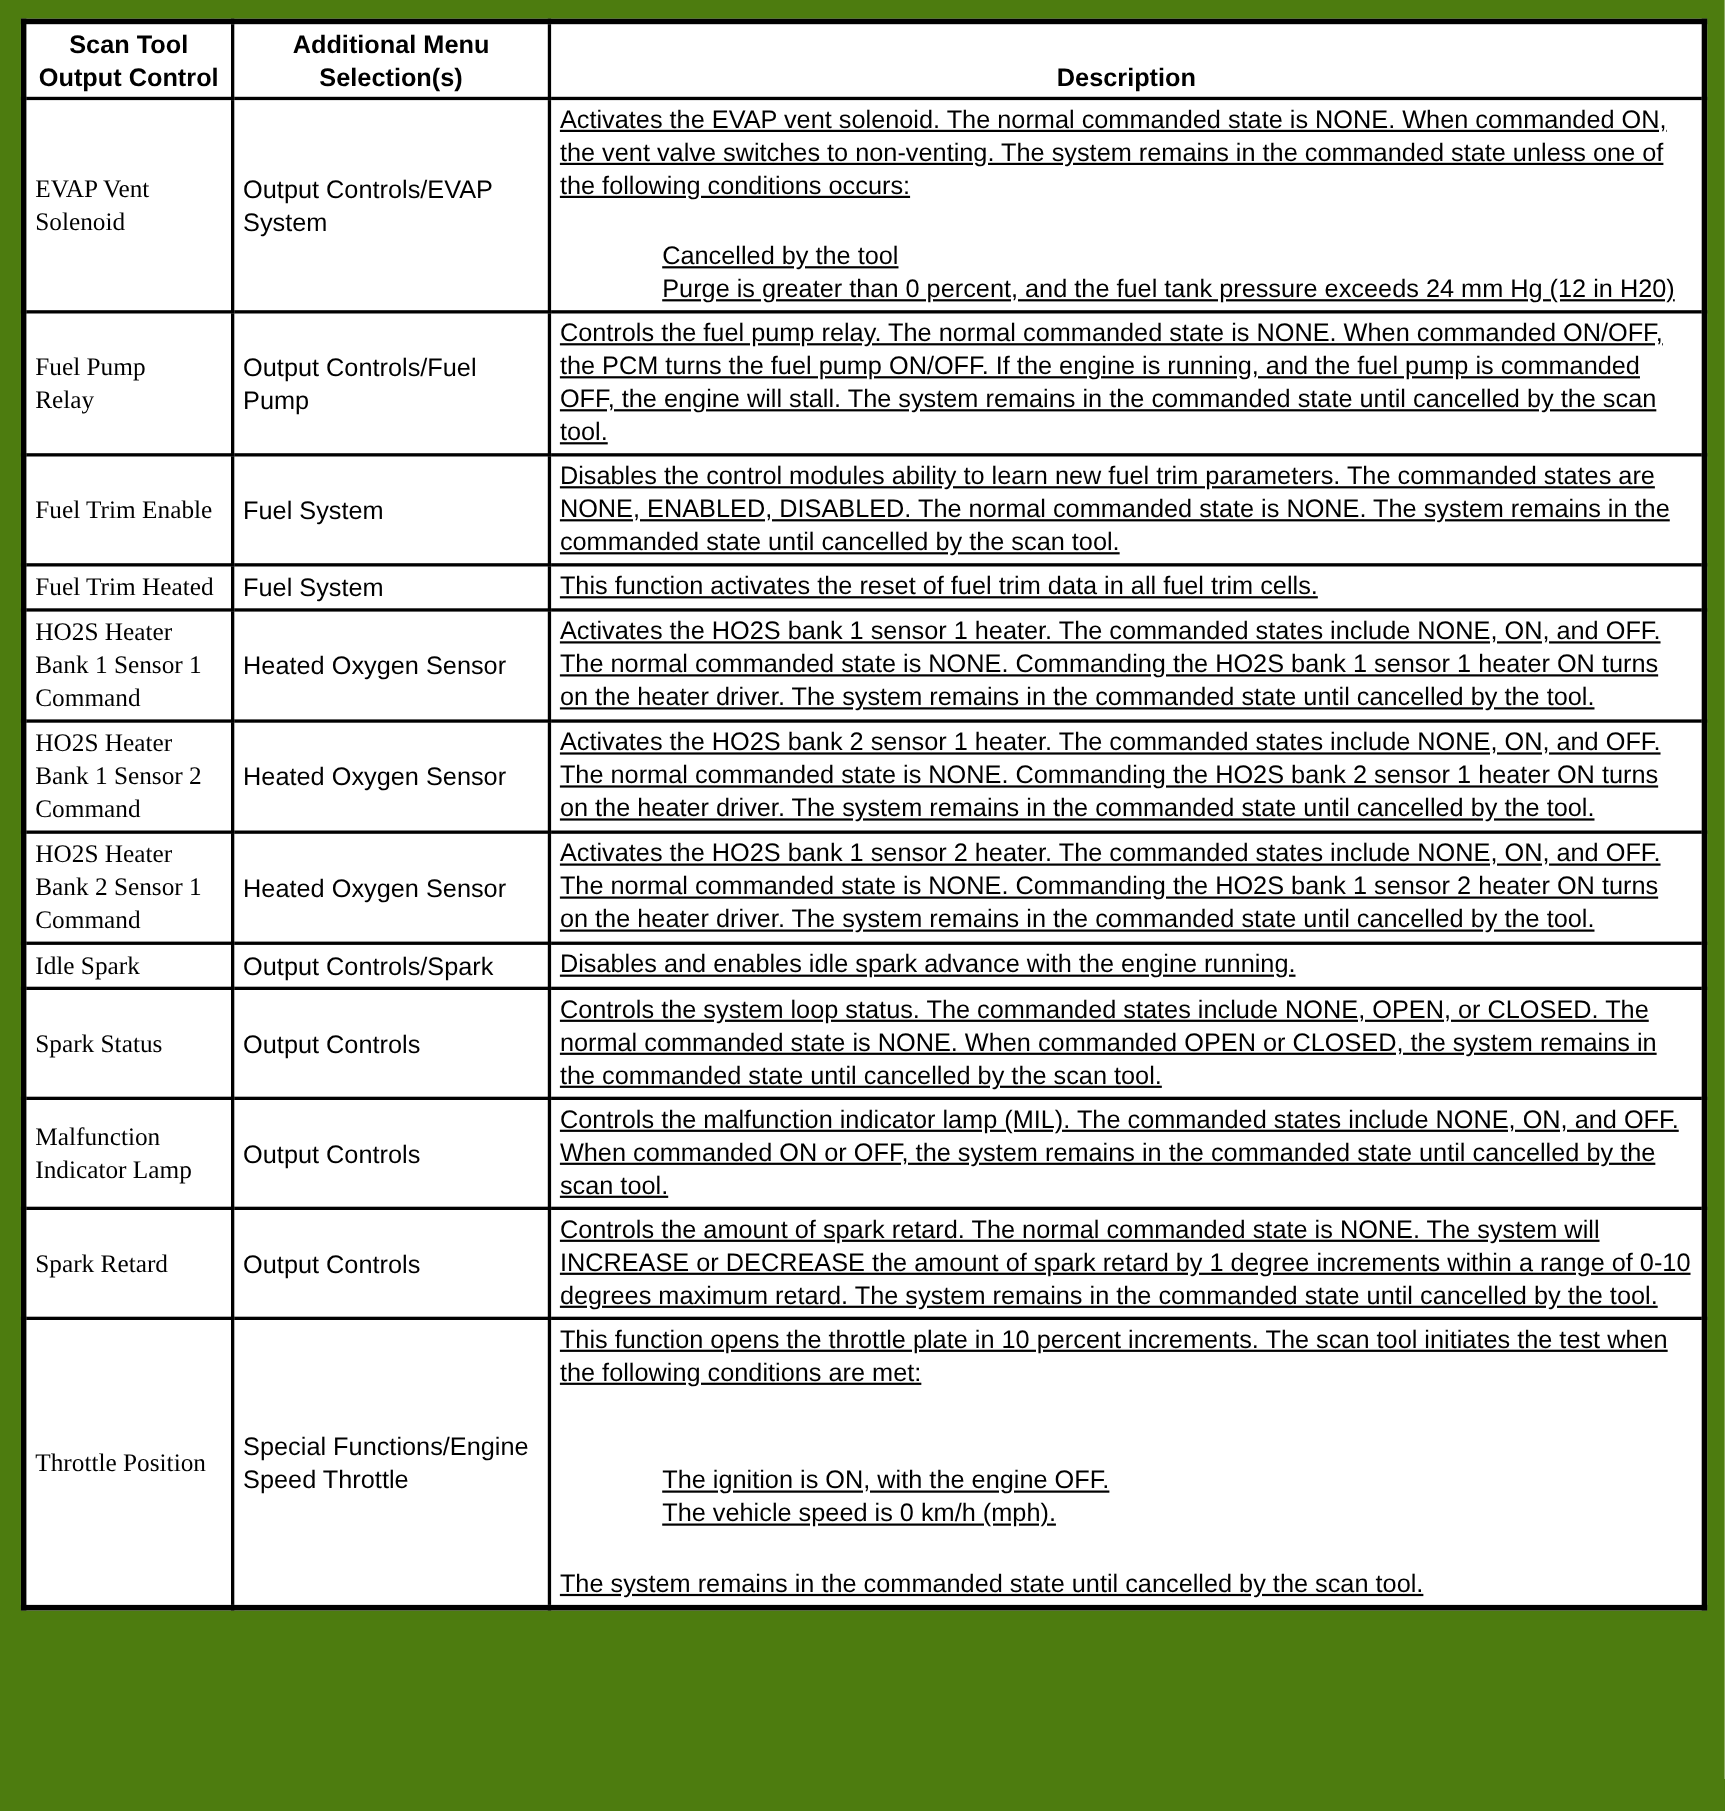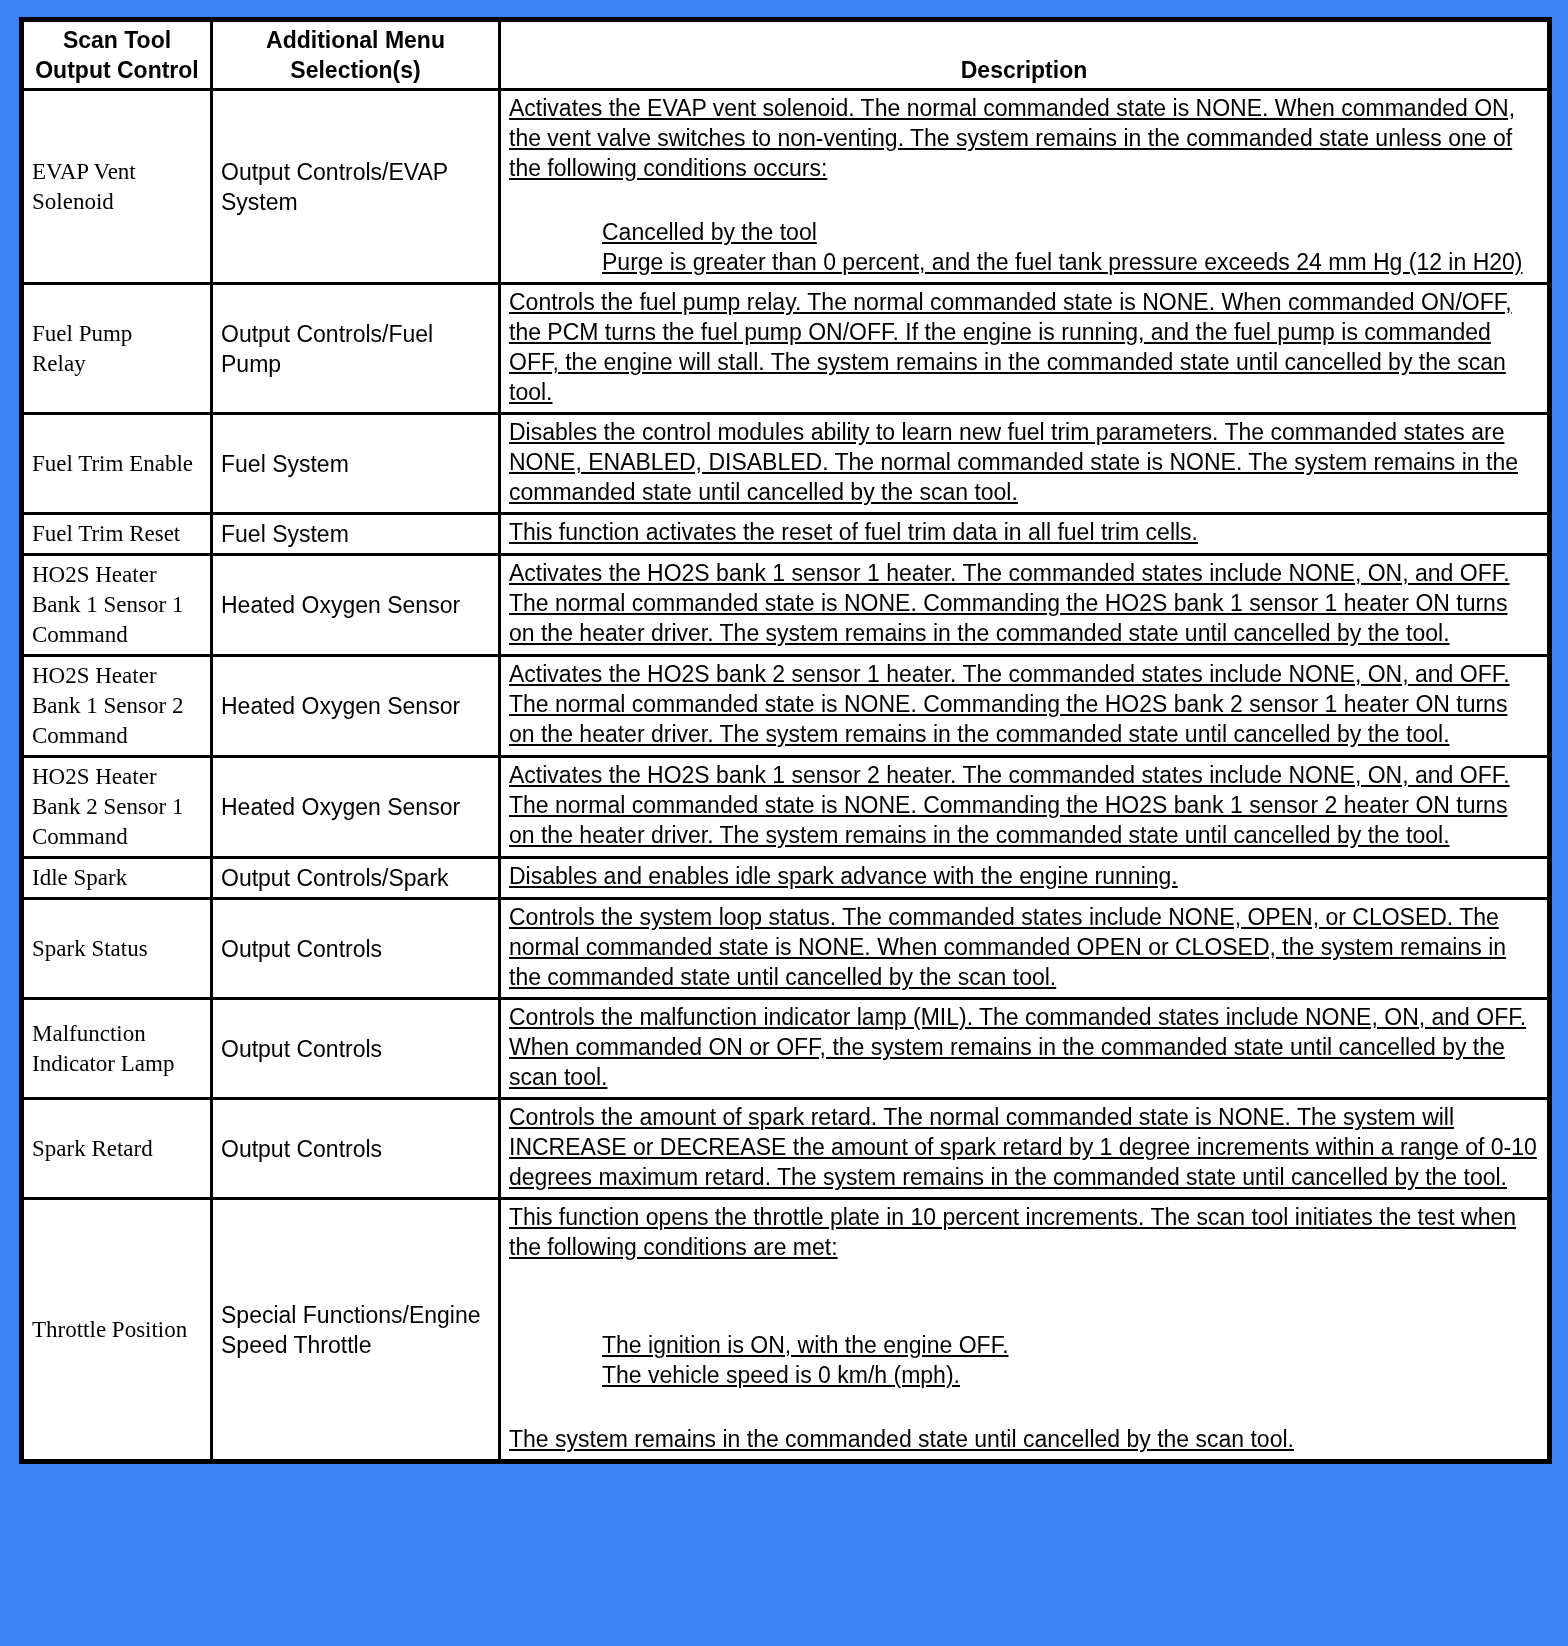--- a/index.html
+++ b/index.html
@@ -9,21 +9,21 @@
   }
   body {
     font-family: "Liberation Sans", "DejaVu Sans", sans-serif;
     color: #000000;
   }
   .page {
     width: 1568px;
     min-height: 1646px;
     box-sizing: border-box;
     padding: 17px 20px 4px 19px;
-    background: #3b82f6;
+    background: #4d7c0f;
   }
   table.scan-table {
     border-collapse: collapse;
     width: 1528px;
     table-layout: fixed;
     border: 5px solid #000000;
     background: #ffffff;
   }
   th, td {
     border: 3px solid #000000;
@@ -105,21 +105,21 @@
           </td>
         </tr>
         <tr>
           <td class="c1">Fuel Trim Enable</td>
           <td class="c2">Fuel System</td>
           <td class="c3">
             <div class="para">Disables the control modules ability to learn new fuel trim parameters. The commanded states are NONE, ENABLED, DISABLED. The normal commanded state is NONE. The system remains in the commanded state until cancelled by the scan tool.</div>
           </td>
         </tr>
         <tr>
-          <td class="c1">Fuel Trim Reset</td>
+          <td class="c1">Fuel Trim Heated</td>
           <td class="c2">Fuel System</td>
           <td class="c3">
             <div class="para">This function activates the reset of fuel trim data in all fuel trim cells.</div>
           </td>
         </tr>
         <tr>
           <td class="c1">HO2S Heater
 Bank 1 Sensor 1
 Command</td>
           <td class="c2">Heated Oxygen Sensor</td>

